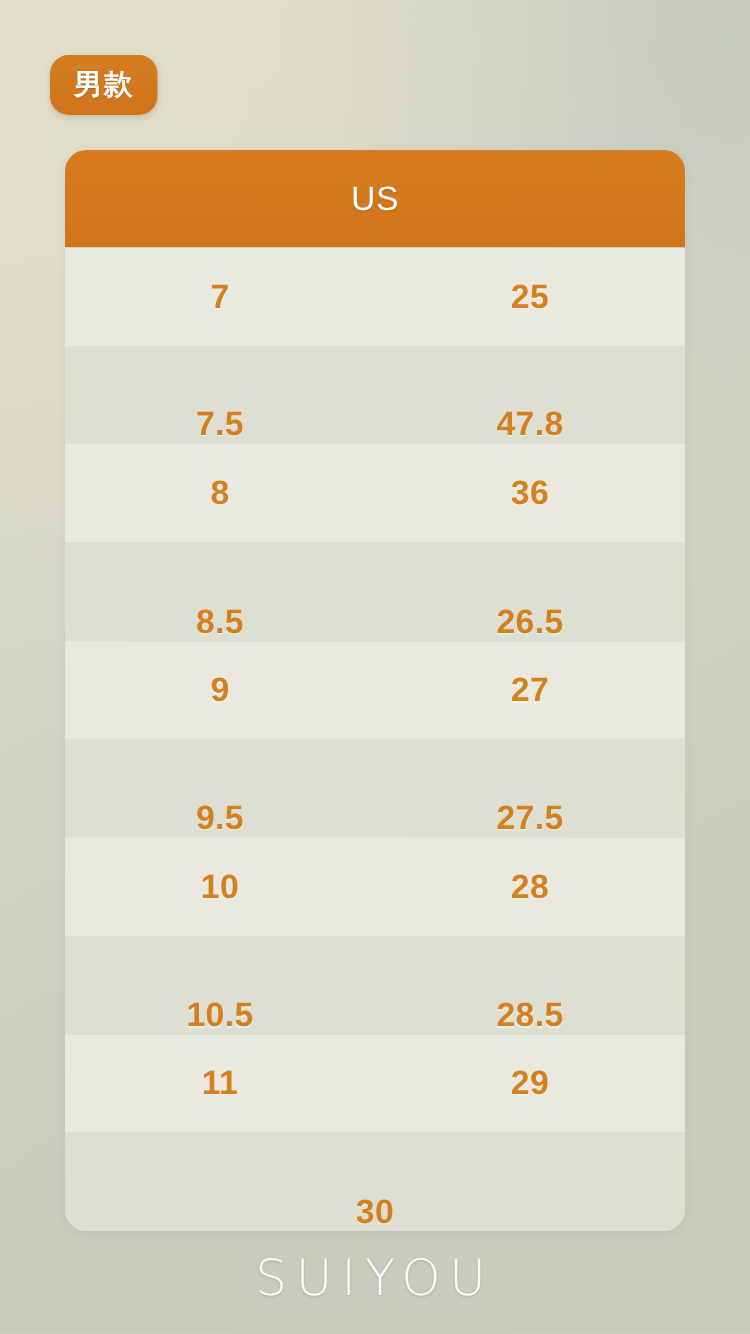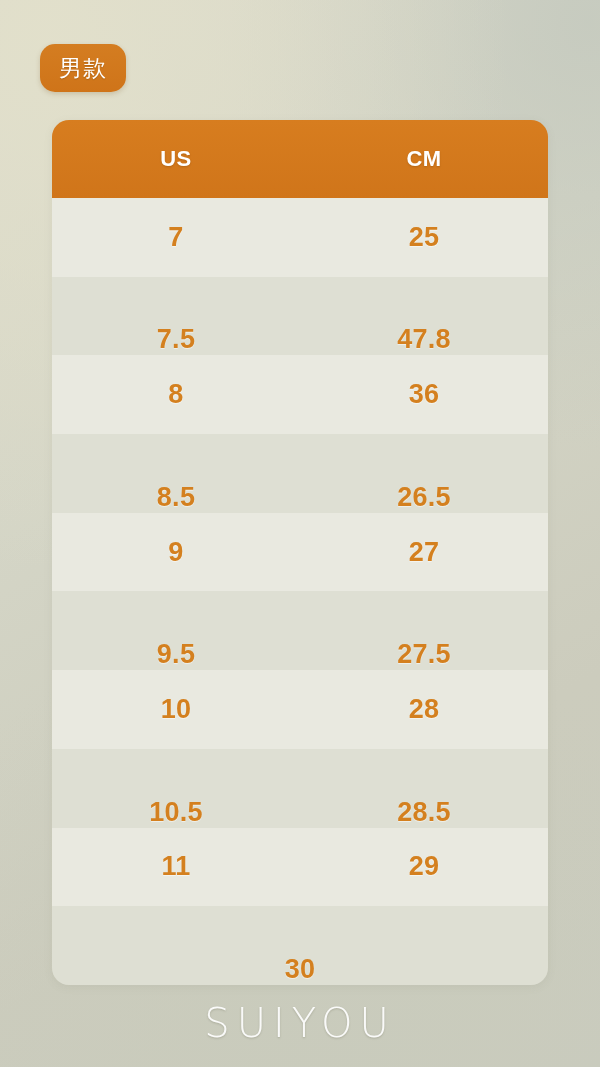--- a/index.html
+++ b/index.html
@@ -37,21 +37,21 @@
     background: linear-gradient(180deg, #d47d21 0%, #cf7419 100%);
     box-shadow: 0 2px 5px rgba(120,80,30,0.22);
     display: flex;
     align-items: center;
     justify-content: center;
     box-sizing: border-box;
   }
   .badge-label {
     color: #ffffff;
     font-size: 23px;
-    font-weight: normal;
+    font-weight: bold;
     letter-spacing: 1px;
     line-height: 1;
     text-shadow: 0 1px 1px rgba(110,65,15,0.35);
     font-family: "DejaVu Sans", "Liberation Sans", sans-serif;
   }
 
   
   .card {
     position: absolute;
     left: 52px;
@@ -66,22 +66,22 @@
     display: flex;
     height: 78px;
     background: linear-gradient(180deg, #d77d1f 0%, #d0751a 100%);
   }
   .th {
     flex: 1 1 50%;
     display: flex;
     align-items: center;
     justify-content: center;
     color: #ffffff;
-    font-size: 22px;
-    font-weight: bold;
+    font-size: 27px;
+    font-weight: normal;
     letter-spacing: 0.5px;
     text-shadow: 0 1px 2px rgba(110,60,10,0.30);
   }
 
   .row {
     display: flex;
     height: 78.7px;
   }
   .row.odd  { background: #e9e9e0; }
   .row.even { background: #dedfd3; align-items: flex-end; }
@@ -120,21 +120,20 @@
 <div id="stage">
 
   <div class="badge">
     <span class="badge-label">男款</span>
   </div>
 
   <div class="card">
 
     <div class="thead">
       <div class="th">US</div>
-      <div class="th">CM</div>
     </div>
 
     <div id="tbody">
         <div class="row odd">
           <div class="cell">7</div>
           <div class="cell">25</div>
         </div>
         <div class="row even">
           <div class="cell">7.5</div>
           <div class="cell">47.8</div>

